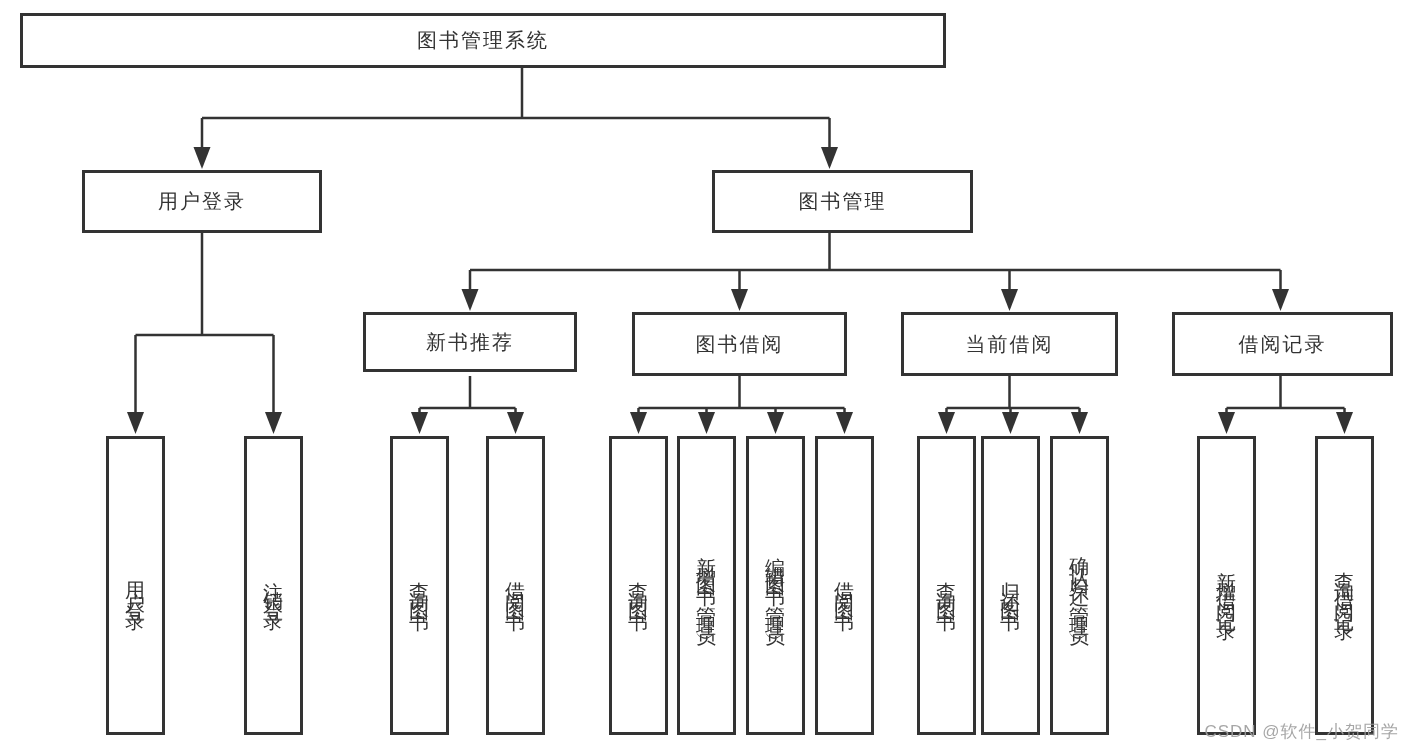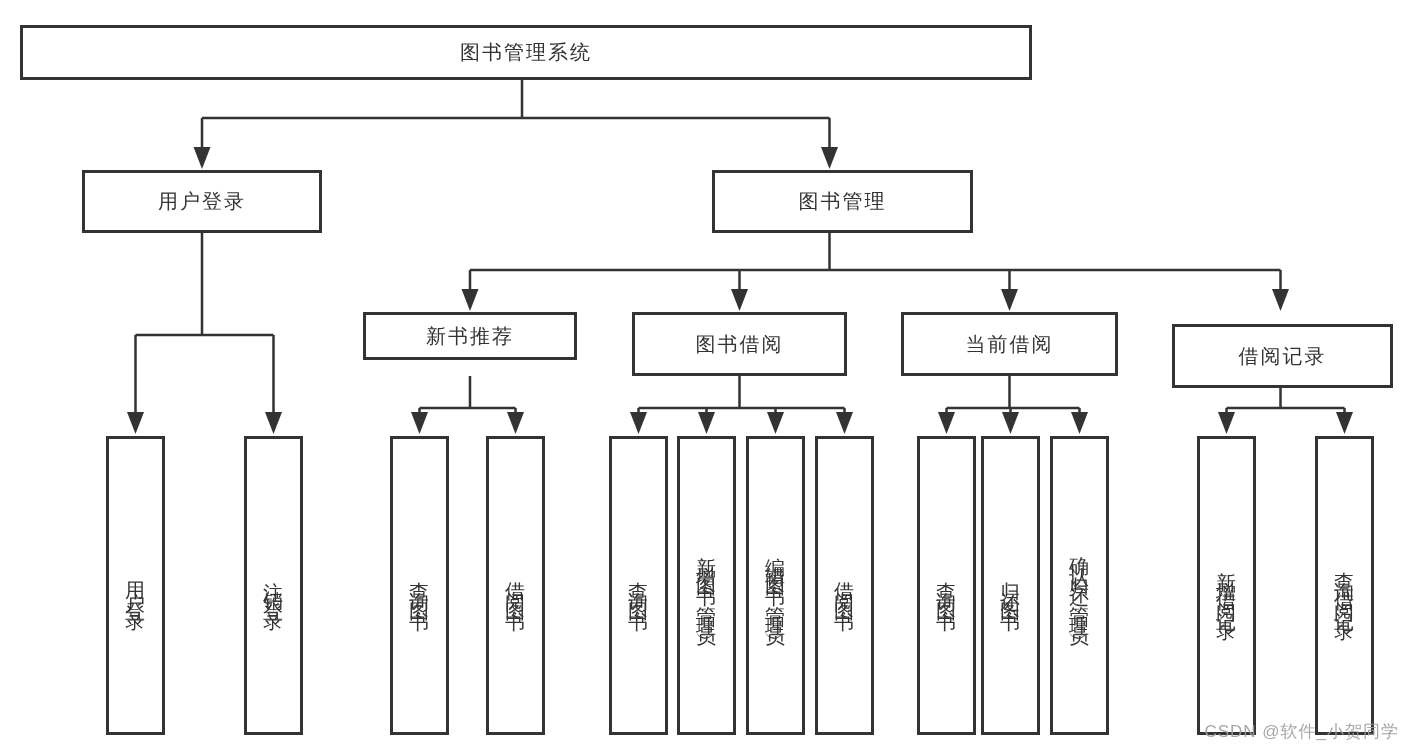--- a/index.html
+++ b/index.html
@@ -37,27 +37,27 @@
   .vlabel {
     writing-mode: vertical-rl;
     text-orientation: mixed;
     font-size: 20px;
     letter-spacing: 10px;
     color: #333333;
     white-space: nowrap;
     line-height: 1;
   }
   
-  .n-root     { left: 20px;   top: 25px;  width: 1012px; height: 55px; }
+  .n-root     { left: 20px;   top: 13px;  width: 926px; height: 55px; }
   .n-login    { left: 82px;   top: 170px; width: 240px;  height: 63px; }
   .n-mgmt     { left: 712px;  top: 170px; width: 261px;  height: 63px; }
-  .n-new      { left: 363px;  top: 312px; width: 214px;  height: 48px; }
+  .n-new      { left: 363px;  top: 312px; width: 214px;  height: 60px; }
   .n-borrow   { left: 632px;  top: 312px; width: 215px;  height: 64px; }
   .n-current  { left: 901px;  top: 312px; width: 217px;  height: 64px; }
-  .n-records  { left: 1172px; top: 324px; width: 221px;  height: 64px; }
+  .n-records  { left: 1172px; top: 312px; width: 221px;  height: 64px; }
   .leaf       { top: 436px; width: 59px; height: 299px; }
   .n-a1 { left: 106px; }  .n-a2 { left: 244px; }
   .n-b1 { left: 390px; }  .n-b2 { left: 486px; }
   .n-c1 { left: 609px; }  .n-c2 { left: 677px; }  .n-c3 { left: 746px; }  .n-c4 { left: 815px; }
   .n-d1 { left: 917px; }  .n-d2 { left: 981px; }  .n-d3 { left: 1050px; }
   .n-e1 { left: 1197px; } .n-e2 { left: 1315px; }
   .watermark {
     position: absolute;
     right: 6px;
     bottom: 4px;

